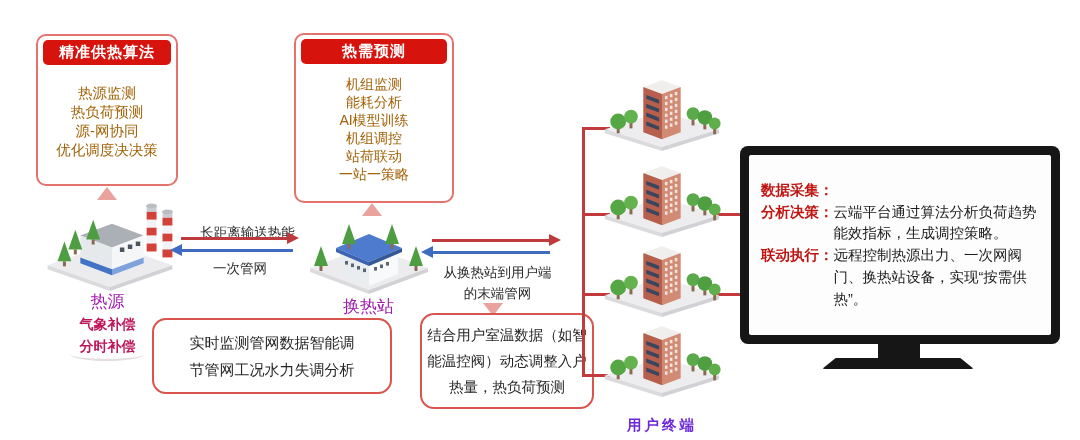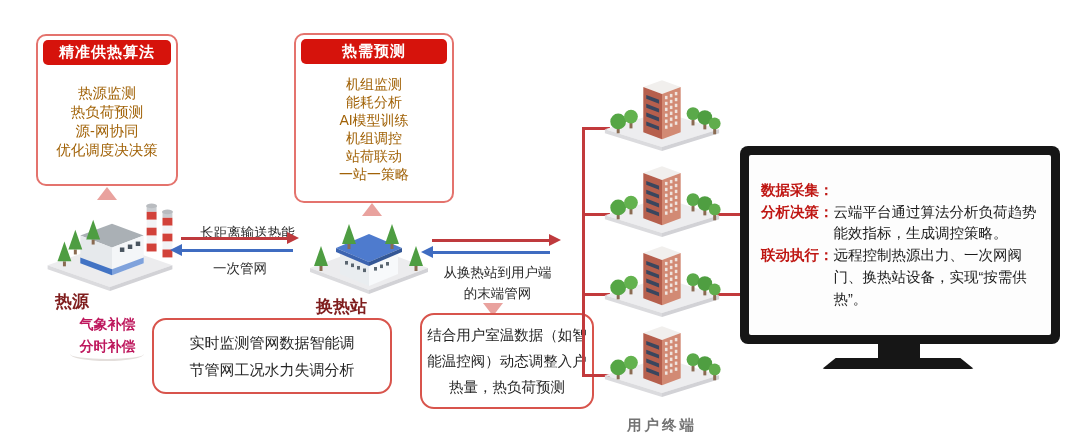--- a/index.html
+++ b/index.html
@@ -10,21 +10,21 @@
   .box{background:#fff;border:2px solid #e4736d;border-radius:10px;box-sizing:border-box;}
   .box-header{margin:4px 5px 0;padding:3px 0;background:#d6130c;color:#fff;font-weight:bold;
               font-size:15px;text-align:center;border-radius:5px;letter-spacing:1px;}
   .box-items{display:flex;flex-direction:column;justify-content:center;align-items:center;
              height:calc(100% - 34px);font-size:14px;color:#a16207;}
   
   .callout{background:#fff;border:2px solid #d8544c;border-radius:14px;box-sizing:border-box;
            display:flex;flex-direction:column;justify-content:center;text-align:center;
            font-size:15px;color:#262626;line-height:1.8;}
   
-  .site-label{font-weight:bold;font-size:17px;color:#7f1d1d;text-align:left;}
+  .site-label{font-weight:normal;font-size:17px;color:#a21caf;text-align:center;}
   .red-note{color:#be185d;font-weight:bold;font-size:14px;text-align:center;}
   .arrow-label{font-size:13.5px;color:#2a2a2a;text-align:center;white-space:nowrap;}
   .swoosh{height:11px;border-bottom:2px solid #e3dedb;border-radius:0 0 100% 100%/0 0 14px 14px;}
   
   .arrow{height:3px;}
   .arrow.red{background:#bf3a3d;}
   .arrow.blue{background:#3f6cc1;}
   .arrow.right::after{content:"";position:absolute;right:-11px;top:-5px;width:0;height:0;
       border-left:12px solid #bf3a3d;border-top:6.5px solid transparent;border-bottom:6.5px solid transparent;}
   .arrow.left::before{content:"";position:absolute;left:-11px;top:-5px;width:0;height:0;
@@ -222,21 +222,21 @@
     </svg>
   <svg class="abs" style="left:598px;top:162px" width="128" height="89" viewBox="0 0 130 90">
       <use href="#apt"></use>
     </svg>
   <svg class="abs" style="left:598px;top:242px" width="128" height="89" viewBox="0 0 130 90">
       <use href="#apt"></use>
     </svg>
   <svg class="abs" style="left:598px;top:322px" width="128" height="89" viewBox="0 0 130 90">
       <use href="#apt"></use>
     </svg>
-  <div class="abs" style="left:598px;top:416px;width:128px;text-align:center;font-size:14.5px;font-weight:bold;letter-spacing:3px;color:#737373">用户终端</div>
+  <div class="abs" style="left:598px;top:416px;width:128px;text-align:center;font-size:14.5px;font-weight:bold;letter-spacing:3px;color:#6d28d9">用户终端</div>
 
   <div class="monitor abs" style="left:740px;top:146px;width:320px;height:198px">
     <div class="screen">
       <div class="entry">
         <span class="lbl">数据采集：</span>
       </div>
       <div class="entry">
         <span class="lbl">分析决策：</span>
         <span class="txt">云端平台通过算法分析负荷趋势能效指标，生成调控策略。</span>
       </div>

